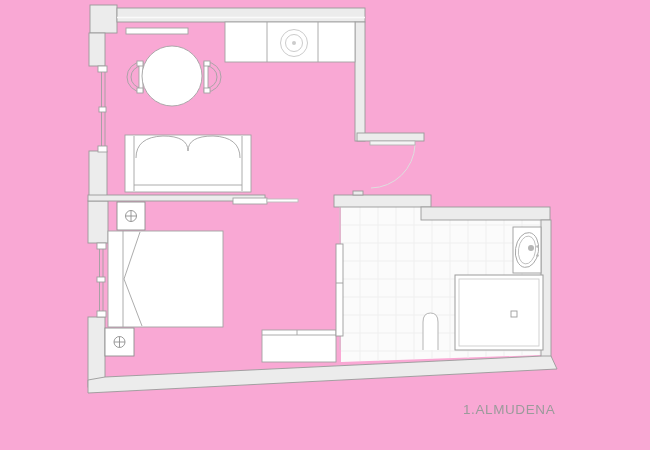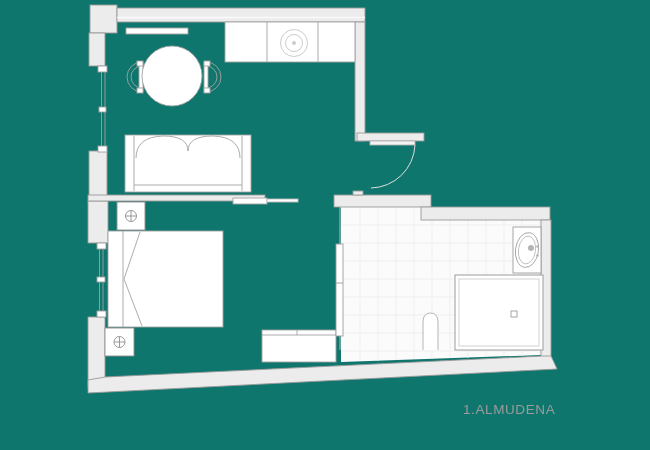--- a/index.html
+++ b/index.html
@@ -1,17 +1,17 @@
 <!DOCTYPE html>
 <html><head>
 <meta charset="utf-8">
 <style>
   html,body{margin:0;padding:0;background:#ffffff;}
   body{width:650px;height:450px;overflow:hidden;font-family:"Liberation Sans",sans-serif;}
-  .stage{position:relative;width:650px;height:450px;background:#0f766e;}
+  .stage{position:relative;width:650px;height:450px;background:#f9a8d4;}
   svg{position:absolute;top:0;left:0;display:block;}
   .plan-title{font-family:"Liberation Sans",sans-serif;font-size:13.5px;letter-spacing:0.6px;}
 </style>
 </head>
 <body>
 
 <div class="stage">
 <svg width="650" height="450" viewBox="0 0 650 450">
 
   <g>

